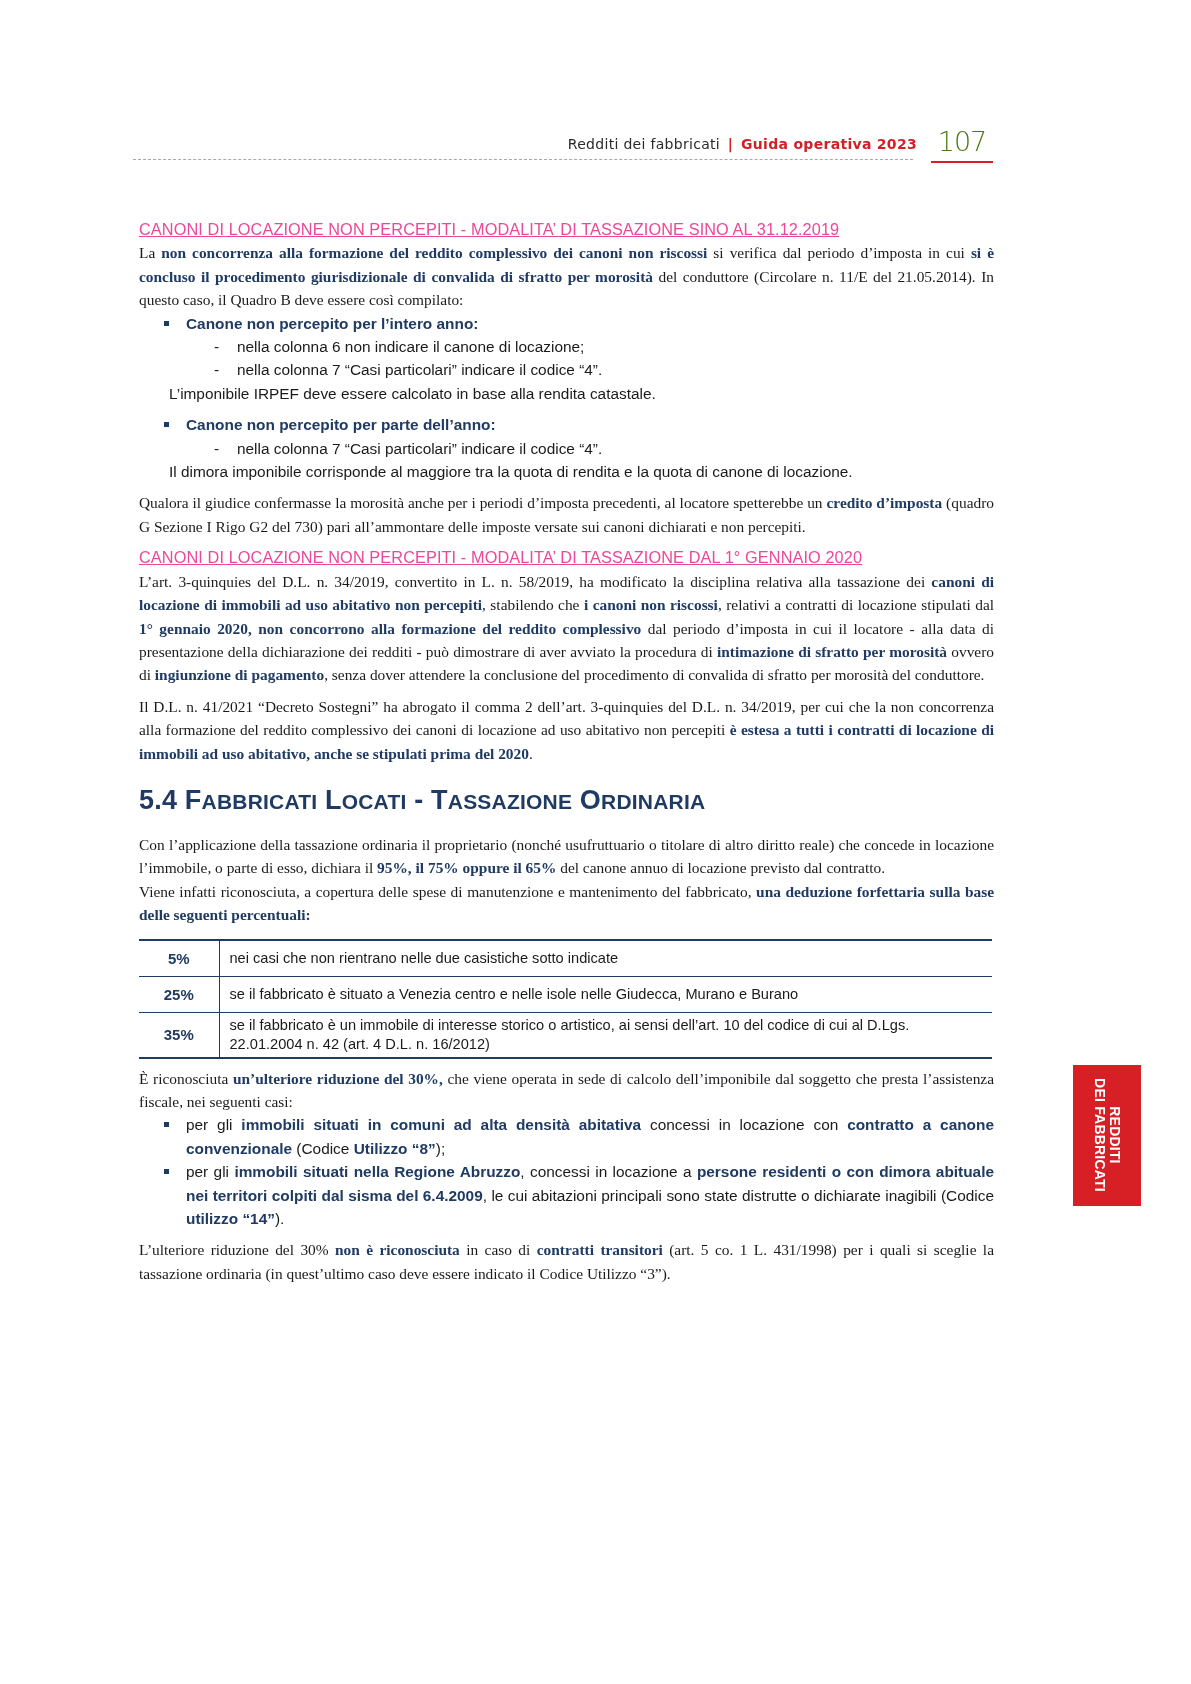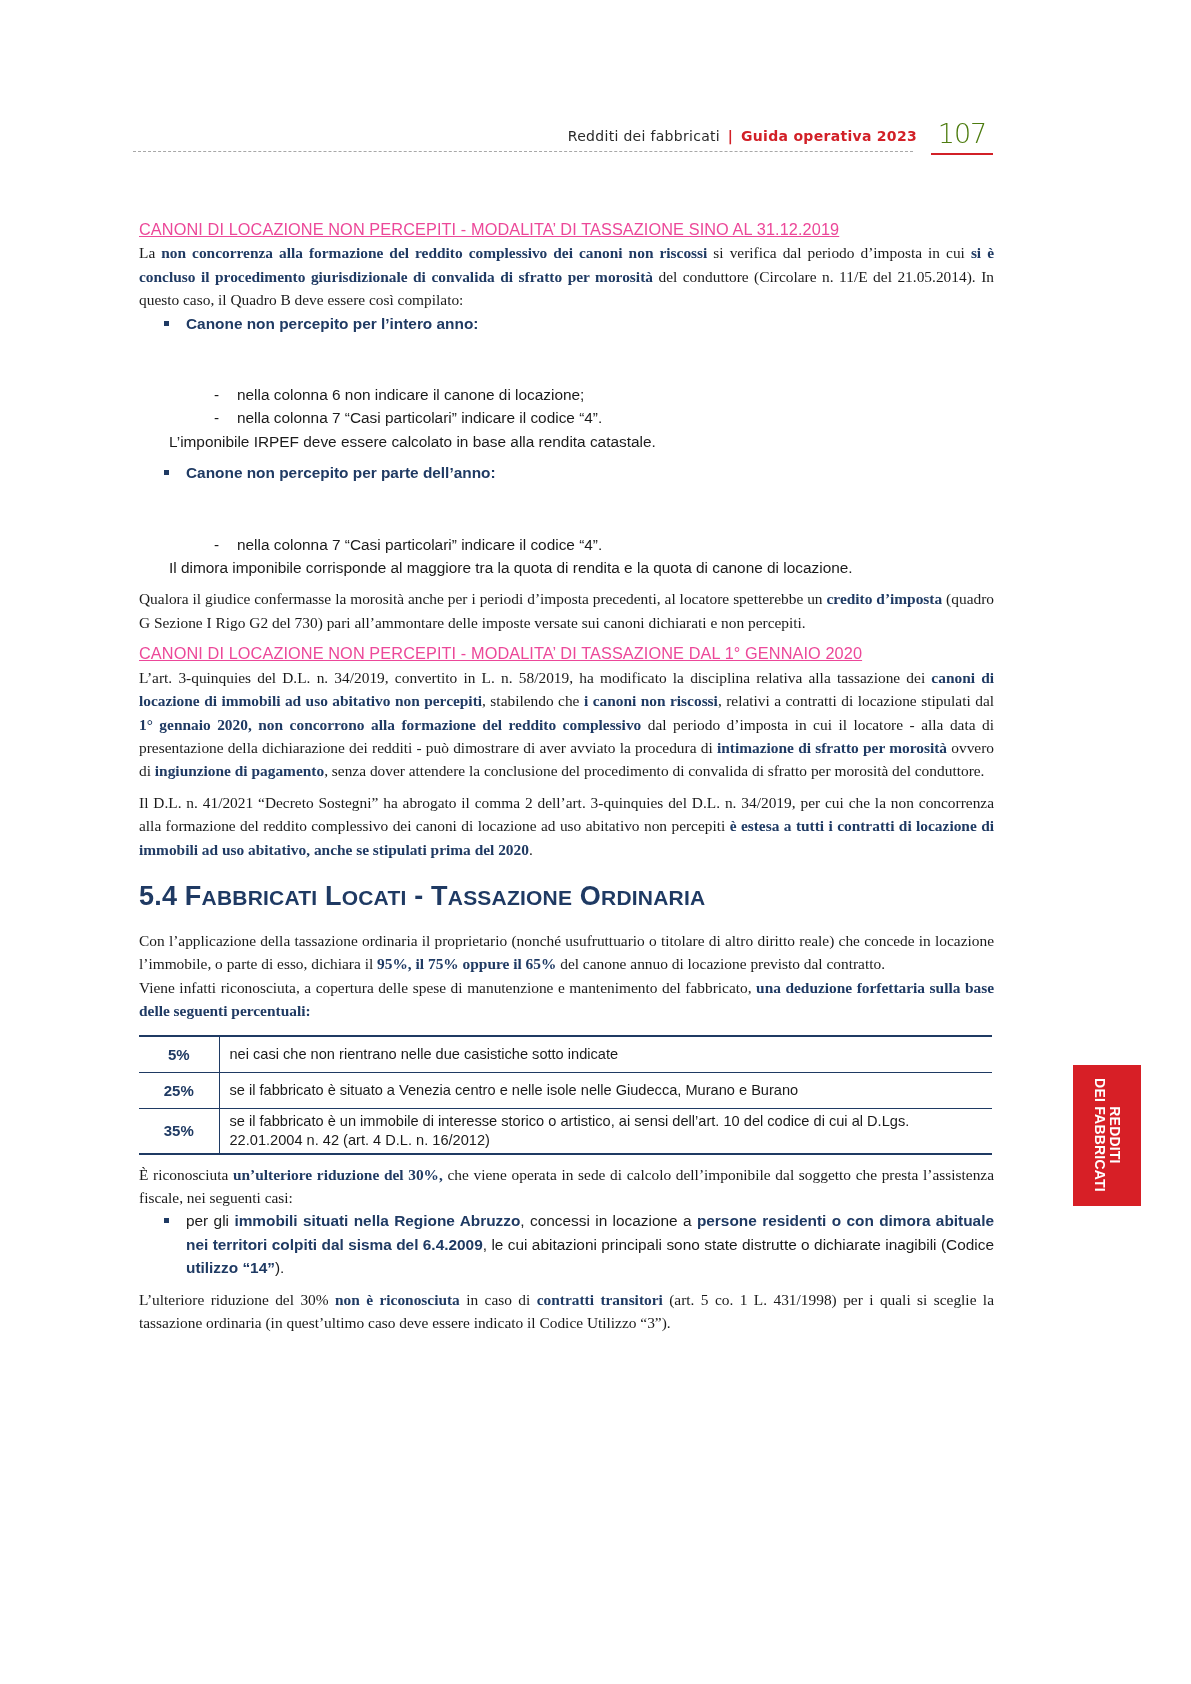--- a/index.html
+++ b/index.html
@@ -1,37 +1,37 @@
 <!DOCTYPE html>
 <html><head>
 <meta charset="utf-8">
 <style>
   * { box-sizing: border-box; margin: 0; padding: 0; }
   html, body { width: 1191px; height: 1684px; background: #ffffff; }
   body { position: relative; font-family: "Liberation Sans", "DejaVu Sans", sans-serif; color: #1a1a1a; overflow: hidden; }
 
-  .page-header { position: absolute; left: 133px; top: 124px; width: 860px; height: 30px; }
+  .page-header { position: absolute; left: 133px; top: 132px; width: 860px; height: 30px; }
   .header-text { position: absolute; right: 76px; top: 4px; font-family: "DejaVu Sans", sans-serif; font-size: 14px; letter-spacing: 0.3px; color: #2a2a2a; white-space: nowrap; }
   .header-text .sep { color: #d22027; font-weight: bold; margin: 0 3px; }
   .header-text .guide { color: #d22027; font-weight: bold; }
   .header-rule { position: absolute; left: 0; right: 80px; top: 27px; border-top: 1px dashed #a8a8a8; }
   .page-number { position: absolute; right: 0; top: -6px; width: 62px; text-align: center; font-family: "DejaVu Sans", sans-serif; font-size: 27px; color: #4d7c0f; font-weight: 300; letter-spacing: -1px; }
   .page-number-rule { position: absolute; right: 0; top: 29px; width: 62px; border-top: 2px solid #d22027; }
 
   .content { position: absolute; left: 139px; top: 218px; width: 855px; font-family: "Liberation Sans", sans-serif; font-size: 15.4px; line-height: 23.4px; }
   .hl { color: #1f3a63; font-weight: bold; }
   .sub-heading { font-weight: normal; text-decoration: underline; font-size: 16.3px; color: #ec4899; letter-spacing: 0.1px; }
   p { text-align: justify; font-family: Liberation Serif, serif; }
   .mt8 { margin-top: 8px; }
 
   ul.sq { list-style: none; margin-left: 22px; }
   ul.sq > li { position: relative; padding-left: 25px; }
   ul.sq > li::before { content: ""; position: absolute; left: 3px; top: 9px; width: 5px; height: 5px; background: #1f3a63; }
   ul.sq > li.bold { color: #1f3a63; font-weight: bold; }
-  ul.dash { list-style: none; margin-left: 28px; margin-top: 48px; }
+  ul.dash { list-style: none; margin-left: 28px; }
   ul.dash > li { position: relative; padding-left: 23px; font-weight: normal; color: #1a1a1a; }
   ul.dash > li::before { content: "-"; position: absolute; left: 0; top: 0; }
   .note { margin-left: 30px; }
 
   .section-title { font-family: Liberation Sans, sans-serif; font-weight: bold; color: #1f3a63; font-size: 27px; line-height: 34px; margin-top: 18px; margin-bottom: 14px; letter-spacing: 0.2px; }
   .section-title .sc { font-size: 21px; }
 
   table.ded { width: 853px; border-collapse: collapse; margin-top: 12px; margin-bottom: 8px; border-top: 2px solid #1f3a63; border-bottom: 2px solid #1f3a63; font-size: 14.6px; line-height: 19px; }
   table.ded td { border-bottom: 1px solid #1f3a63; padding: 8px 10px; vertical-align: middle; }
   table.ded tr:last-child td { border-bottom: none; padding: 3px 10px; }
@@ -106,20 +106,21 @@
       </tr>
       <tr>
         <td class="pct">35%</td>
         <td>se il fabbricato è un immobile di interesse storico o artistico, ai sensi dell’art. 10 del codice di cui al D.Lgs. 22.01.2004 n. 42 (art. 4 D.L. n. 16/2012)</td>
       </tr>
     </tbody>
   </table>
 
   <p><span>È riconosciuta </span><span class="hl">un’ulteriore riduzione del 30%,</span><span> che viene operata in sede di calcolo dell’imponibile dal soggetto che presta l’assistenza fiscale, nei seguenti casi:</span></p>
   <ul class="sq">
+    <li style="text-align: justify;"><span>per gli </span><span class="hl">immobili situati in comuni ad alta densità abitativa</span><span> concessi in locazione con </span><span class="hl">contratto a canone convenzionale</span><span> (Codice </span><span class="hl">Utilizzo “8”</span><span>);</span></li>
     <li style="text-align: justify;"><span>per gli </span><span class="hl">immobili situati nella Regione Abruzzo</span><span>, concessi in locazione a </span><span class="hl">persone residenti o con dimora abituale nei territori colpiti dal sisma del 6.4.2009</span><span>, le cui abitazioni principali sono state distrutte o dichiarate inagibili (Codice </span><span class="hl">utilizzo “14”</span><span>).</span></li>
   </ul>
 
   <p class="mt8"><span>L’ulteriore riduzione del 30% </span><span class="hl">non è riconosciuta</span><span> in caso di </span><span class="hl">contratti transitori</span><span> (art. 5 co. 1 L. 431/1998) per i quali si sceglie la tassazione ordinaria (in quest’ultimo caso deve essere indicato il Codice Utilizzo “3”).</span></p>
 </div>
 
 <div class="side-tab">
   <div class="side-tab-text">
     <div>REDDITI</div>
     <div>DEI FABBRICATI</div>

